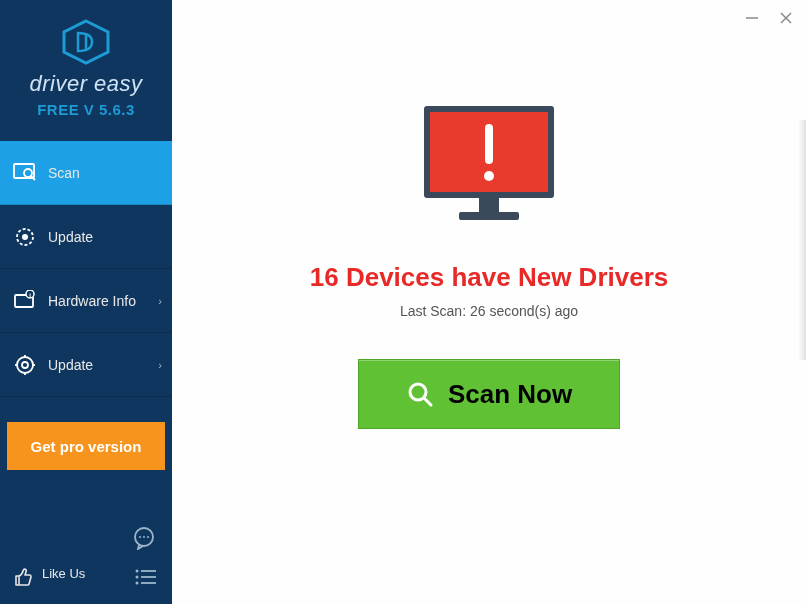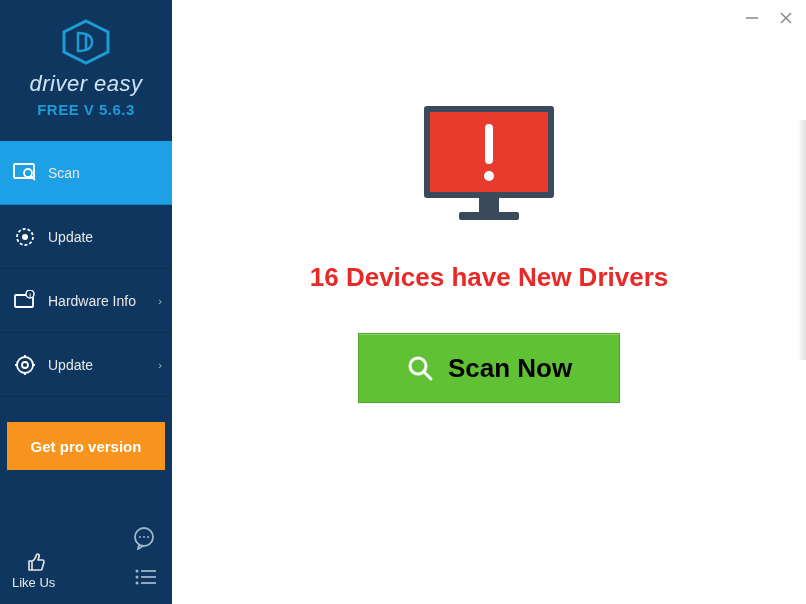--- a/index.html
+++ b/index.html
@@ -12,21 +12,21 @@
 .logo-version { font-size: 15px; color: #1d9bd5; font-weight: bold; margin-top: 4px; letter-spacing: 0.5px; }
 .nav { flex: 0 0 auto; }
 .nav-item { height: 64px; display: flex; align-items: center; padding: 0 12px; color: #e8e8e8; font-size: 14px; cursor: pointer; position: relative; border-bottom: 1px solid rgba(0,0,0,0.15); }
 .nav-item.active { background: #1ea0e6; }
 .nav-item .ico { width: 26px; height: 26px; margin-right: 10px; display: flex; align-items: center; justify-content: center; }
 .nav-item .chevron { position: absolute; right: 10px; font-size: 11px; color: #9db6cc; }
 .pro-btn-wrap { padding: 10px 7px 0 7px; }
 .pro-btn { background: #f7941d; color: #fff; font-weight: bold; font-size: 15px; height: 48px; display: flex; align-items: center; justify-content: center; cursor: pointer; }
 .sidebar-spacer { flex: 1; }
 .bottom-bar { height: 70px; display: flex; align-items: flex-end; padding: 0 12px 14px 12px; position: relative; }
-.like { display: flex; align-items: flex-end; color: #e8e8e8; font-size: 13px; cursor: pointer; flex-direction: column; }
+.like { display: flex; align-items: flex-start; color: #e8e8e8; font-size: 13px; cursor: pointer; }
 .like .ico { width: 24px; height: 24px; margin-right: 6px; }
 .chat-icon { position: absolute; right: 16px; bottom: 50px; cursor: pointer; }
 .menu-icon { position: absolute; right: 14px; bottom: 14px; cursor: pointer; }
 .main { flex: 1; background: #fefefe; position: relative; overflow: hidden; }
 .window-controls { position: absolute; top: 8px; right: 10px; display: flex; gap: 14px; }
 .win-ctrl { width: 20px; height: 20px; display: flex; align-items: center; justify-content: center; color: #888; cursor: pointer; font-size: 16px; }
 .content { display: flex; flex-direction: column; align-items: center; padding-top: 100px; }
 .monitor { position: relative; }
 .headline { color: #e72a28; font-size: 26px; font-weight: bold; margin-top: 28px; text-align: center; }
 .subtext { color: #555; font-size: 14px; margin-top: 10px; }
@@ -156,20 +156,21 @@
         <svg width="150" height="130" viewBox="0 0 150 130">
           <rect x="10" y="6" width="130" height="92" rx="3" fill="#3b4a5a"></rect>
           <rect x="16" y="12" width="118" height="80" fill="#e93a2e"></rect>
           <rect x="65" y="98" width="20" height="14" fill="#3b4a5a"></rect>
           <rect x="45" y="112" width="60" height="8" rx="2" fill="#3b4a5a"></rect>
           <line x1="75" y1="28" x2="75" y2="60" stroke="#fff" stroke-width="8" stroke-linecap="round"></line>
           <circle cx="75" cy="76" r="5" fill="#fff"></circle>
         </svg>
       </div>
       <div class="headline">16 Devices have New Drivers</div>
+      <div class="subtext">Last Scan: 26 second(s) ago</div>
       <div class="scan-btn">
         <svg width="28" height="28" viewBox="0 0 28 28">
           <circle cx="12" cy="12" r="8" fill="none" stroke="#fff" stroke-width="3"></circle>
           <line x1="18" y1="18" x2="25" y2="25" stroke="#fff" stroke-width="3" stroke-linecap="round"></line>
         </svg>
         <span>Scan Now</span>
       </div>
     </div>
 
     <div class="sep-shadow"></div>

